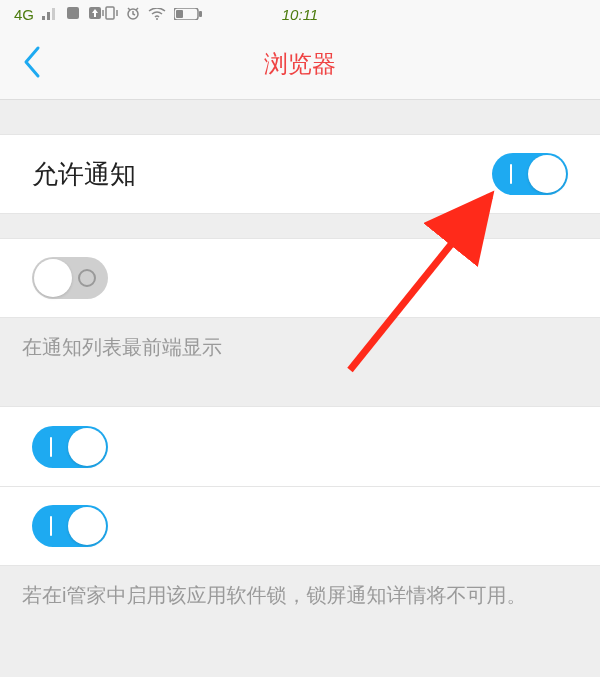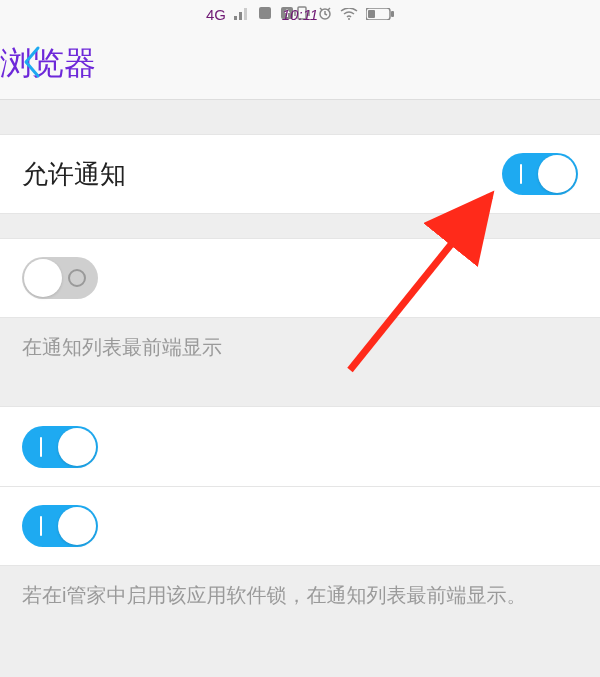--- a/index.html
+++ b/index.html
@@ -11,22 +11,22 @@
       position: relative;
       overflow: hidden;
     }
     .status-bar {
       height: 28px;
       background: #f8f8f8;
       display: flex;
       align-items: center;
       padding: 0 14px;
       font-size: 15px;
-      color: #701a75;
-      justify-content: center;
+      color: #4d7c0f;
+      justify-content: flex-start;
     }
     .sb-left, .sb-right { display: flex; align-items: center; gap: 8px; }
     .sb-center { position: absolute; left: 50%; transform: translateX(-50%); font-style: italic; }
     .sb-icon { display: inline-block; }
     .nav-bar {
       height: 72px;
       background: #f8f8f8;
       border-bottom: 1px solid #ddd;
       display: flex;
       align-items: center;
@@ -34,30 +34,30 @@
     }
     .back-btn {
       position: absolute;
       left: 22px;
       top: 50%;
       transform: translateY(-50%);
       cursor: pointer;
     }
     .nav-title {
       width: 100%;
-      text-align: left;
-      font-size: 32px;
-      color: #6d28d9;
+      text-align: center;
+      font-size: 24px;
+      color: #ef4444;
       font-weight: 500;
     }
     .spacer { height: 34px; }
     .spacer2 { height: 24px; }
     .row {
       background: #fff;
-      padding: 0 22px;
+      padding: 0 32px;
       height: 80px;
       display: flex;
       align-items: center;
       justify-content: space-between;
       border-top: 1px solid #e5e5e5;
       border-bottom: 1px solid #e5e5e5;
     }
     .row + .desc { border-top: none; }
     .row-label {
       font-size: 26px;
@@ -208,21 +208,21 @@
   <div class="toggle on">
       <div class="knob"></div>
     </div>
 </div>
 
 <div class="row">
   <div class="toggle on">
       <div class="knob"></div>
     </div>
 </div>
-<div class="desc">若在i管家中启用该应用软件锁，在通知列表最前端显示。</div>
+<div class="desc">若在i管家中启用该应用软件锁，锁屏通知详情将不可用。</div>
 
 <svg class="arrow-annotation" width="600" height="677" style="left:0;top:0;">
   <defs>
     <marker id="ah" markerWidth="12" markerHeight="12" refX="9" refY="5" orient="auto">
       <path d="M0,0 L10,5 L0,10 Z" fill="#ff2a1a"></path>
     </marker>
   </defs>
   <line x1="350" y1="370" x2="490" y2="196" stroke="#ff2a1a" stroke-width="7" marker-end="url(#ah)"></line>
 </svg>
 

